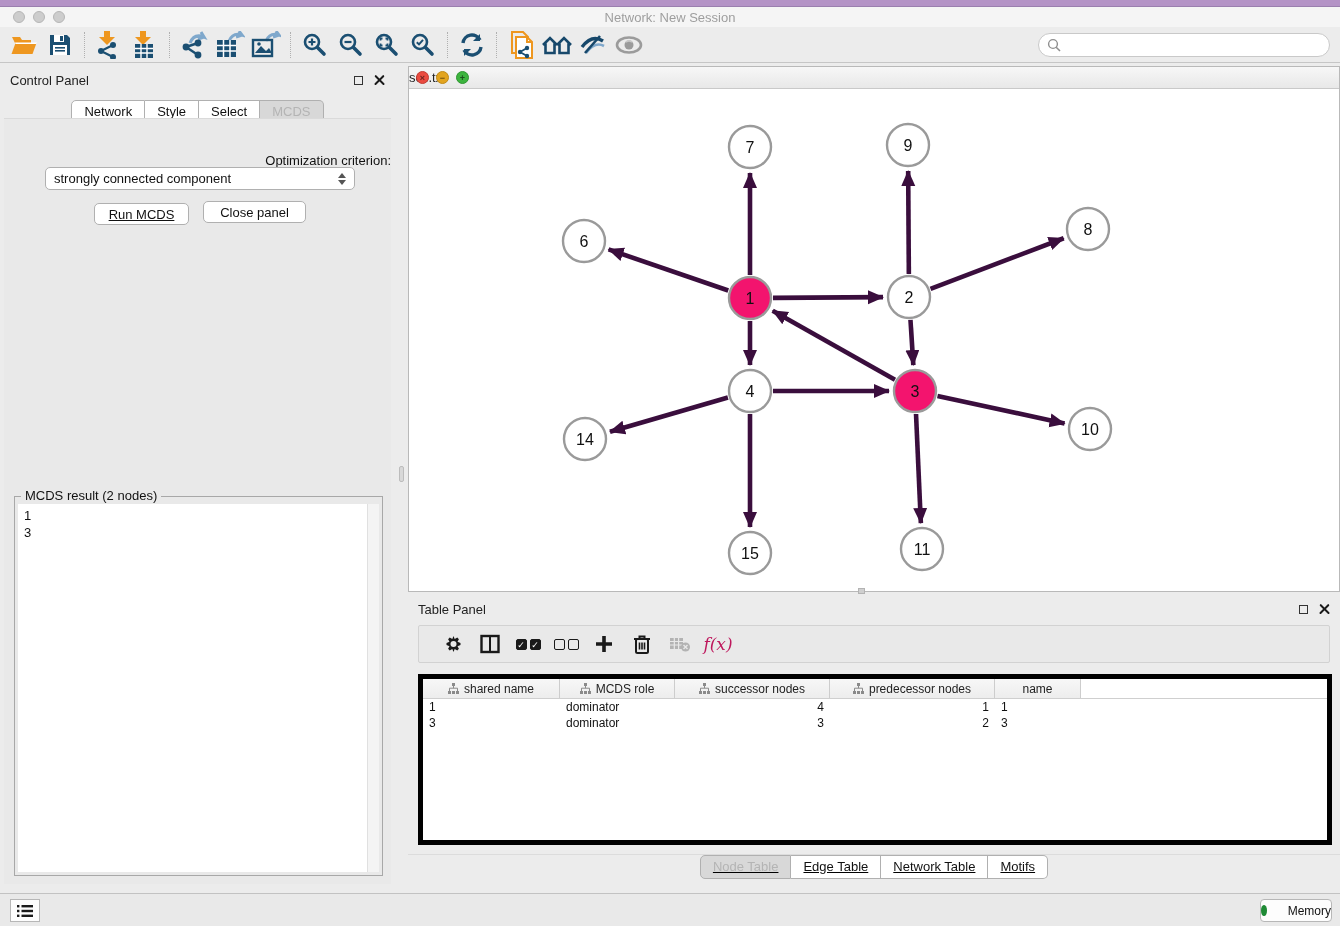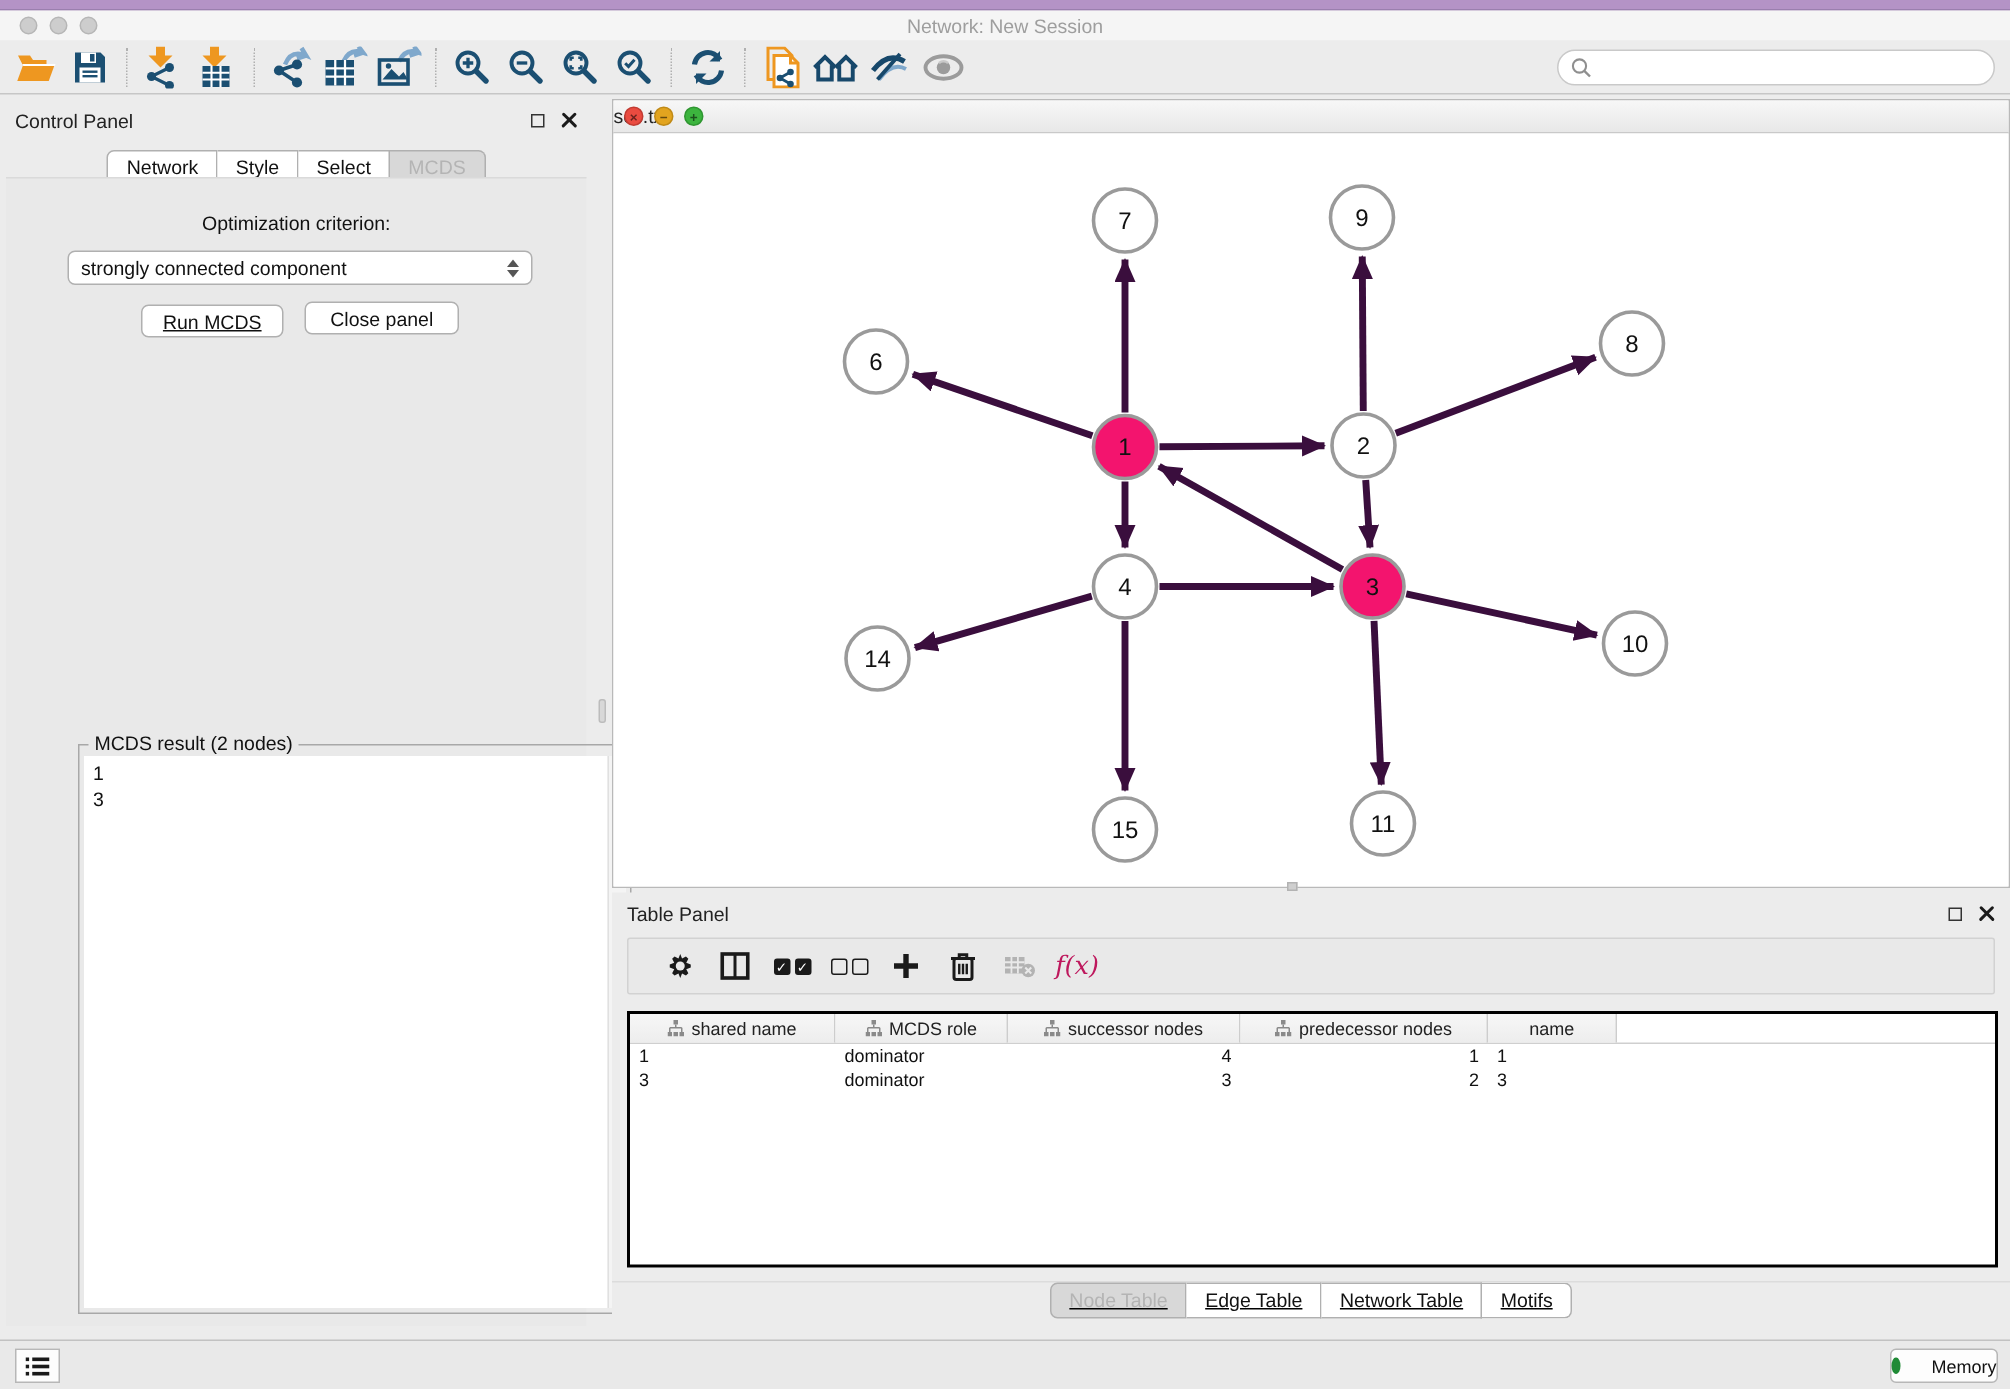--- a/index.html
+++ b/index.html
@@ -28,29 +28,29 @@
   .xicon::before,.xicon::after { content:""; position:absolute; left:-1px; top:4.5px; width:13px; height:2.4px; background:#1a1a1a; border-radius:1px; }
   .xicon::before { transform:rotate(45deg); } .xicon::after { transform:rotate(-45deg); }
 
   .seg { display:flex; justify-content:center; margin-top:6px; }
   .seg .tab { border:1px solid #b0b0b0; border-left:none; background:#fff; padding:3px 12px 4px; font-size:13px; color:#111; white-space:nowrap; cursor:default; }
   .seg .tab:first-child { border-left:1px solid #b0b0b0; border-radius:5px 0 0 5px; }
   .seg .tab:last-child { border-radius:0 5px 5px 0; }
   .seg .tab.active { background:#d8d8d8; color:#b4b4b4; }
 
   .cp-content { position:absolute; left:4px; top:52px; width:387px; height:766px; background:#e9e9e9; border-top:1px solid #dadada; }
-  .opt-label { text-align:center; margin-top:22px; font-size:13px; color:#111; }
+  .opt-label { text-align:right; margin-top:34px; font-size:13px; color:#111; }
   .dropdown { position:absolute; left:41px; top:48px; width:310px; height:23px; background:#fff; border:1px solid #b0b0b0; border-radius:5px; display:flex; align-items:center; padding:0 8px; font-size:13px; color:#111; }
   .dropdown .arrows { margin-left:auto; display:flex; flex-direction:column; gap:2px; align-items:center; }
   .dropdown .arrows i { width:0; height:0; border-left:4px solid transparent; border-right:4px solid transparent; display:block; }
   .dropdown .arrows i.up { border-bottom:5px solid #555; }
   .dropdown .arrows i.down { border-top:5px solid #555; }
   .btn { position:absolute; height:22px; background:#fff; border:1px solid #b0b0b0; border-radius:5px; font-size:13px; color:#111; display:flex; align-items:center; justify-content:center; cursor:default; }
 
-  .result-box { position:absolute; left:10px; top:377px; width:369px; height:380px; border:1px solid #a8a8a8;margin-left:38px; }
+  .result-box { position:absolute; left:10px; top:377px; width:369px; height:380px; border:1px solid #a8a8a8; }
   .result-legend { position:absolute; left:6px; top:-9px; background:#e9e9e9; padding:0 4px; font-size:13px; color:#111; }
   .result-area { position:absolute; left:3px; top:7px; width:361px; height:368px; background:#fff; font-size:13px; color:#111; padding:3px 6px; white-space:pre; line-height:17px; }
   .result-scroll { position:absolute; right:3px; top:7px; width:12px; height:368px; background:#f4f4f4; border-left:1px solid #e0e0e0; }
 
   
   .net-window { position:absolute; left:408px; top:66px; width:932px; height:526px; background:#fff; border:1px solid #b9b9b9; }
   .net-titlebar { position:absolute; left:0; top:0; width:930px; height:22px; background:linear-gradient(#f7f7f7,#e8e8e8); border-bottom:1px solid #c9c9c9; display:flex; align-items:center; }
   .net-title { width:100%; text-align:left; font-size:13px; color:#222; }
   .mini-tl { position:absolute; left:7px; top:4px; display:flex; gap:7px; }
   .mtl { width:13px; height:13px; border-radius:50%; display:flex; align-items:center; justify-content:center; font-size:9px; font-weight:bold; color:rgba(0,0,0,.55); }
@@ -63,21 +63,21 @@
 
   
   .table-panel { position:absolute; left:408px; top:595px; width:932px; height:298px; background:#ececec; }
   .tp-toolbar { position:absolute; left:10px; top:30px; width:912px; height:38px; background:#e9e9e9; border:1px solid #d2d2d2; border-radius:2px; display:flex; align-items:center; padding-left:14px; gap:0; }
   .tp-btn { width:38px; height:30px; display:flex; align-items:center; justify-content:center; }
   .chkpair { display:flex; gap:3px; }
   .chk { width:11px; height:11px; border:1.5px solid #1a1a1a; border-radius:2px; font-size:9px; line-height:10px; text-align:center; color:#fff; }
   .chk.filled { background:#1a1a1a; }
   .fx { font-family:"DejaVu Serif", serif; font-style:italic; font-size:17px; color:#be185d; }
 
-  .tbl { position:absolute; left:10px; top:79px; width:914px; height:171px; background:#fff; border:2px solid #000000; overflow:hidden; }
+  .tbl { position:absolute; left:10px; top:79px; width:914px; height:171px; background:#fff; border:5px solid #000000; overflow:hidden; }
   .thead { display:flex; height:20px; border-bottom:1px solid #cfcfcf; }
   .th { background:linear-gradient(#f7f7f7,#ededed); border-right:1px solid #cdcdcd; display:flex; align-items:center; justify-content:center; gap:5px; font-size:12px; color:#222; }
   .trow { display:flex; height:16px; }
   .td { font-size:12px; color:#111; padding:1px 6px 0; overflow:hidden; white-space:nowrap; }
   .td.right { text-align:right; }
 
   .tp-tabs { position:absolute; left:0; bottom:3px; width:932px; height:36px; border-top:1px solid #dcdcdc; display:flex; align-items:flex-start; justify-content:center;text-decoration:underline; }
 
   
   .statusbar { position:absolute; left:0; top:893px; width:1340px; height:33px; background:#e9e9e9; border-top:1px solid #c2c2c2; }

